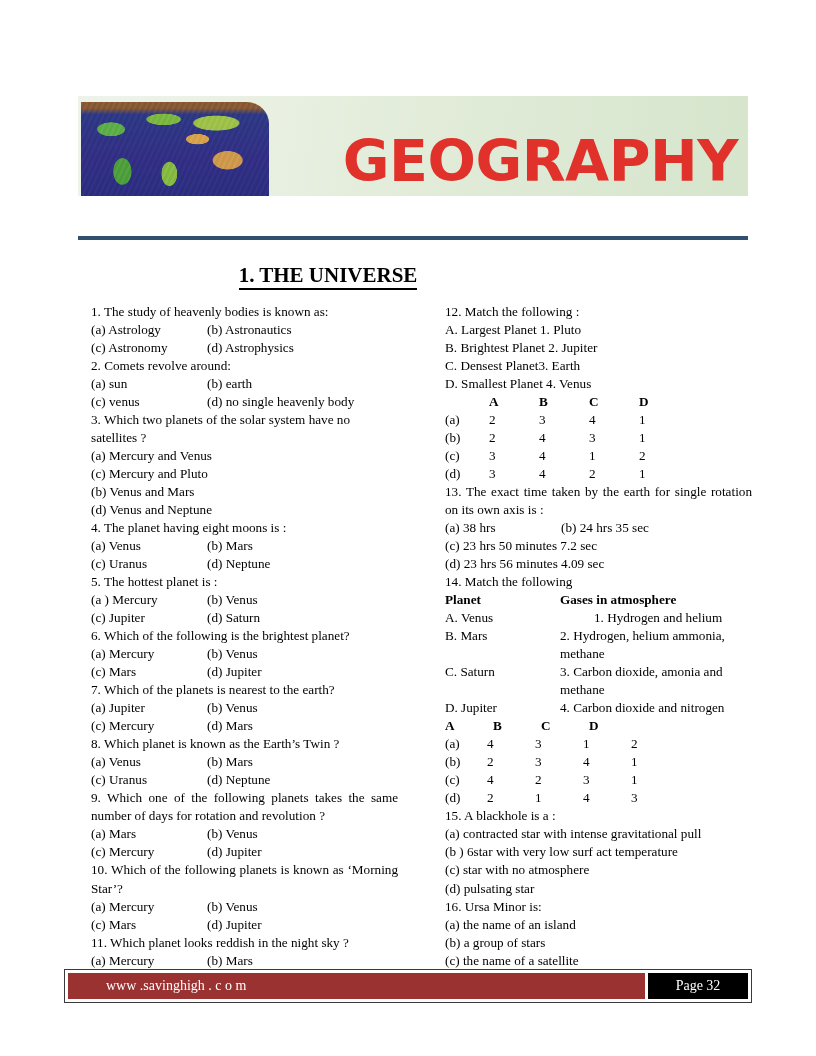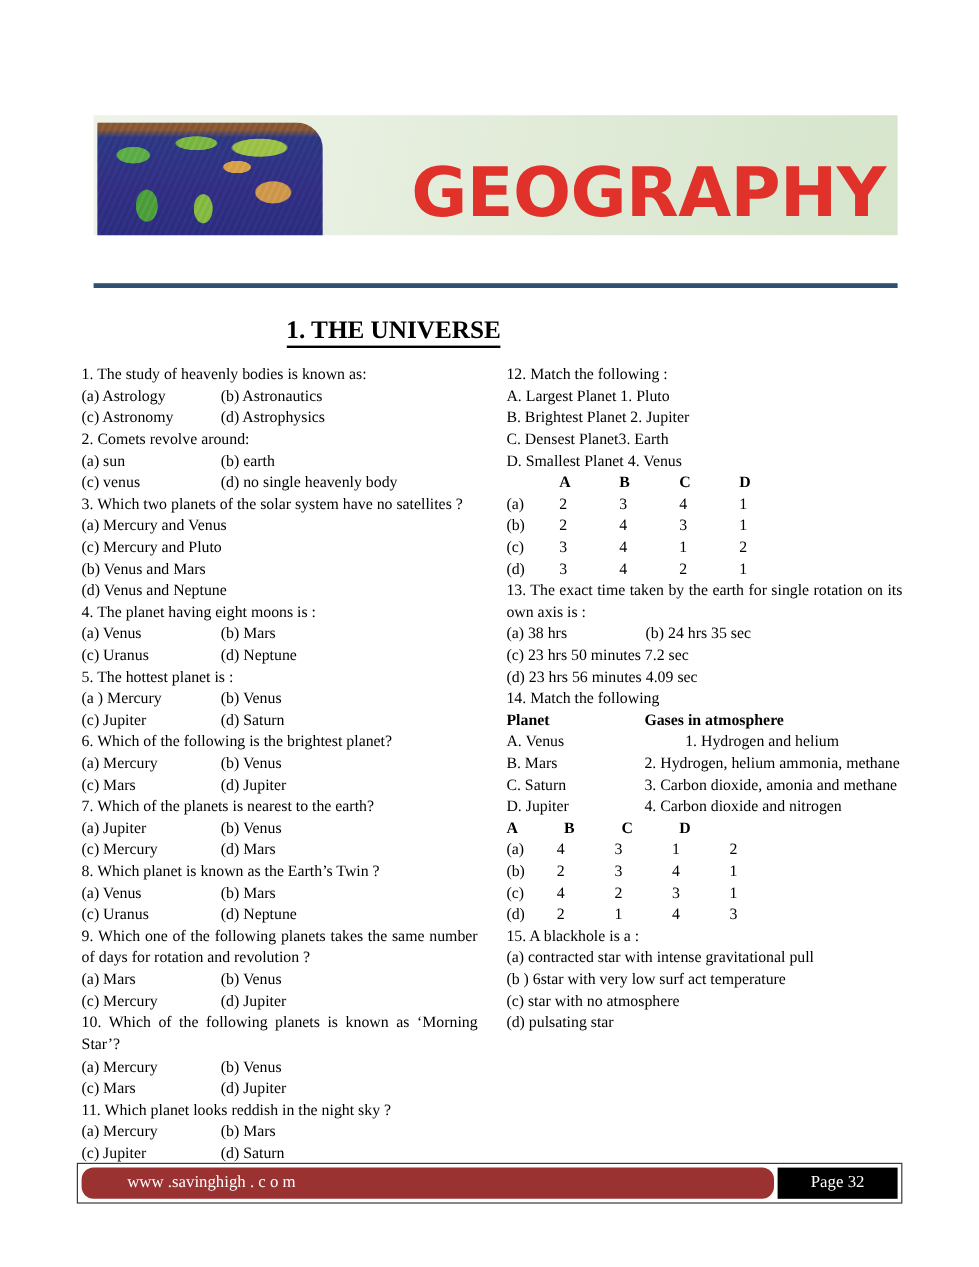--- a/index.html
+++ b/index.html
@@ -92,21 +92,21 @@
   .columns {
     position: absolute;
     left: 68px;
     top: 303px;
     width: 684px;
     display: flex;
     gap: 24px;
     font-size: 13.2px;
     line-height: 1.365;
   }
-  .col { width: 330px; }
+  .col { width: 330px; margin-left: 23px; }
 
   .q { margin: 0; }
   .q.justify { text-align: justify; text-align-last: left; }
   .opt-row {
     display: flex;
     margin: 0;
   }
   .opt-row .o1 { width: 116px; flex: 0 0 116px; }
   .opt-row .o2 { flex: 1 1 auto; }
   .opt-line { margin: 0; }
@@ -160,21 +160,20 @@
   }
   .footer-url {
     flex: 1 1 auto;
     background: #9b3232;
     color: #ffffff;
     display: flex;
     align-items: center;
     padding-left: 38px;
     font-size: 14px;
     box-sizing: border-box;
-    border-radius: 10px;
   }
   .footer-page {
     flex: 0 0 100px;
     background: #000000;
     color: #ffffff;
     display: flex;
     align-items: center;
     justify-content: center;
     font-size: 14px;
     box-sizing: border-box;
@@ -440,20 +439,27 @@
     </div>
 
     <div>
       <p class="q">15. A blackhole is a :</p>
       <p class="opt-line">(a) contracted star with intense gravitational pull</p>
       <p class="opt-line">(b ) 6star with very low surf act temperature</p>
       <p class="opt-line">(c) star with no atmosphere</p>
       <p class="opt-line">(d) pulsating star</p>
     </div>
 
+    <div>
+      <p class="q">16. Ursa Minor is:</p>
+      <p class="opt-line">(a) the name of an island</p>
+      <p class="opt-line">(b) a group of stars</p>
+      <p class="opt-line">(c) the name of a satellite</p>
+      <p class="opt-line">(d) the name of a star</p>
+    </div>
 
   </div>
 </div>
 
 <div class="footer">
   <div class="footer-url">www .savinghigh . c o m</div>
   <div class="footer-page">Page 32</div>
 </div>
 
 </body></html>

